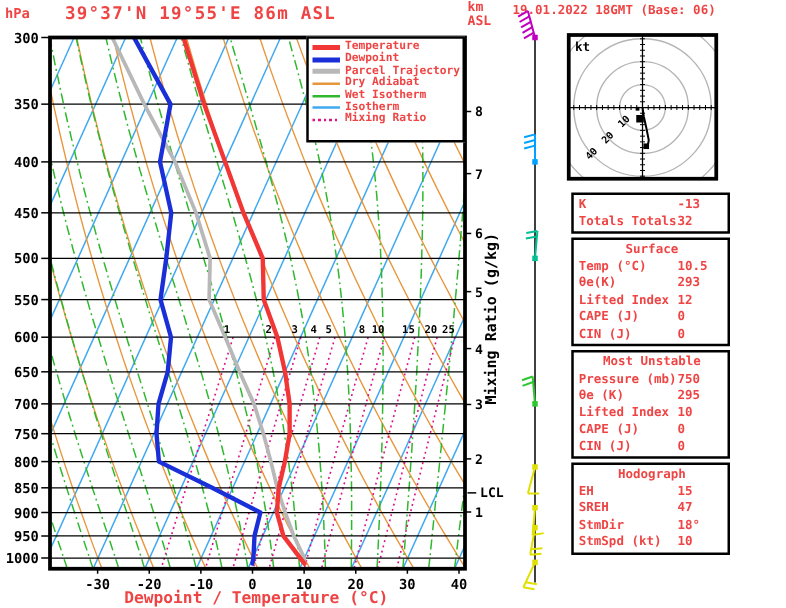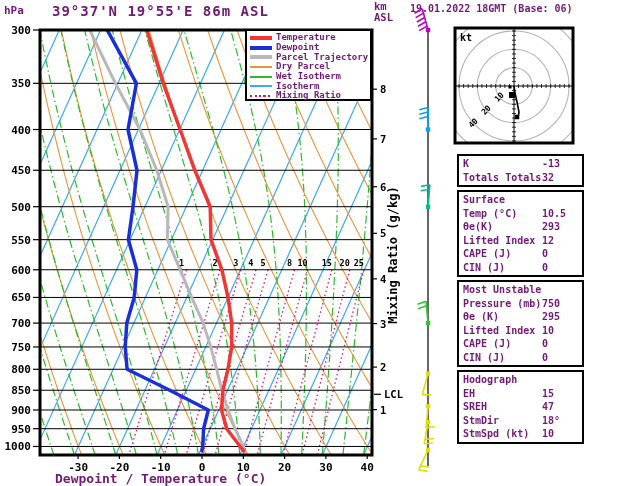--- a/index.html
+++ b/index.html
@@ -1,35 +1,35 @@
 <!DOCTYPE html>
 <html><head>
 <meta charset="utf-8">
 <style>
   *{margin:0;padding:0;box-sizing:border-box}
   html,body{background:#fff}
   #stage{position:relative;width:629px;height:486px;background:#fff;overflow:hidden;
-         font-family:"DejaVu Sans Mono",monospace;font-weight:bold;color:#701a75}
+         font-family:"DejaVu Sans Mono",monospace;font-weight:bold;color:#ef4444}
   .t{position:absolute;white-space:pre}
   .hpa-label{left:4px;top:4px;font-size:11px}
   .title{left:52px;top:3px;font-size:14px;letter-spacing:1px}
   .km-label{left:374px;top:1px;font-size:10.5px;line-height:11px}
   .date{left:410px;top:3px;font-size:10px}
-  .xaxis-label{left:55px;top:471px;width:300px;font-size:13px}
+  .xaxis-label{left:55px;top:471px;width:300px;text-align:center;font-size:13px}
   .footer{left:431px;top:467px;font-size:13px}
   svg#chart{position:absolute;left:0;top:0}
   svg text{font-family:"DejaVu Sans Mono",monospace;font-weight:bold;fill:#000}
-  #legend{position:absolute;left:245px;top:29px;width:127px;height:72px;background:#fff;
+  #legend{position:absolute;left:245px;top:29px;width:127px;height:85px;background:#fff;
           border:2px solid #000;padding:2px 0 0 3px}
   .lrow{display:flex;align-items:center;height:9.7px}
   .lswatch{width:22px;margin-right:4px;flex:none}
   .llabel{font-size:9px;line-height:9px;white-space:pre}
   #panels{position:absolute;left:457px;top:154px;width:127px}
   .panel{border:2px solid #000;background:#fff;margin-bottom:3px;padding:1px 2px 1px 4px;font-size:10px}
-  .ptitle{text-align:left;line-height:13.5px}
+  .ptitle{text-align:center;line-height:13.5px}
   .prow{display:flex;line-height:13.5px}
   .plbl{flex:1;white-space:pre}
   .pval{width:38px;flex:none;white-space:pre}
 </style>
 </head>
 <body>
 
 <div id="stage">
   <div class="t hpa-label">hPa</div>
   <div class="t title">39°37'N 19°55'E 86m ASL</div>
@@ -346,21 +346,21 @@
       <div class="lrow">
         <div class="lswatch" style="height: 4px; background: rgb(26, 47, 216);"></div>
         <span class="llabel">Dewpoint</span>
       </div>
       <div class="lrow">
         <div class="lswatch" style="height: 4px; background: rgb(184, 184, 184);"></div>
         <span class="llabel">Parcel Trajectory</span>
       </div>
       <div class="lrow">
         <div class="lswatch" style="height: 2px; background: rgb(232, 150, 60);"></div>
-        <span class="llabel">Dry Parcel</span>
+        <span class="llabel">Dry Adiabat</span>
       </div>
       <div class="lrow">
         <div class="lswatch" style="height: 2px; background: rgb(46, 184, 46);"></div>
         <span class="llabel">Wet Isotherm</span>
       </div>
       <div class="lrow">
         <div class="lswatch" style="height: 2px; background: rgb(63, 168, 240);"></div>
         <span class="llabel">Isotherm</span>
       </div>
       <div class="lrow">

